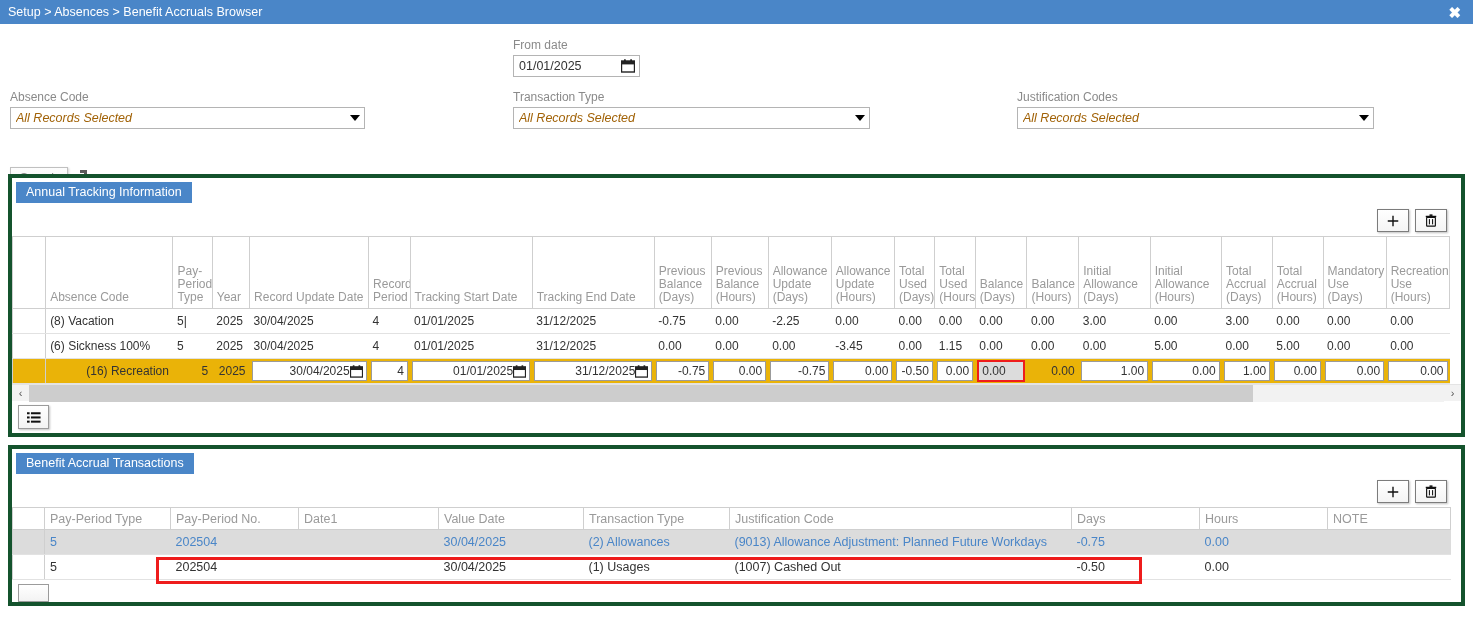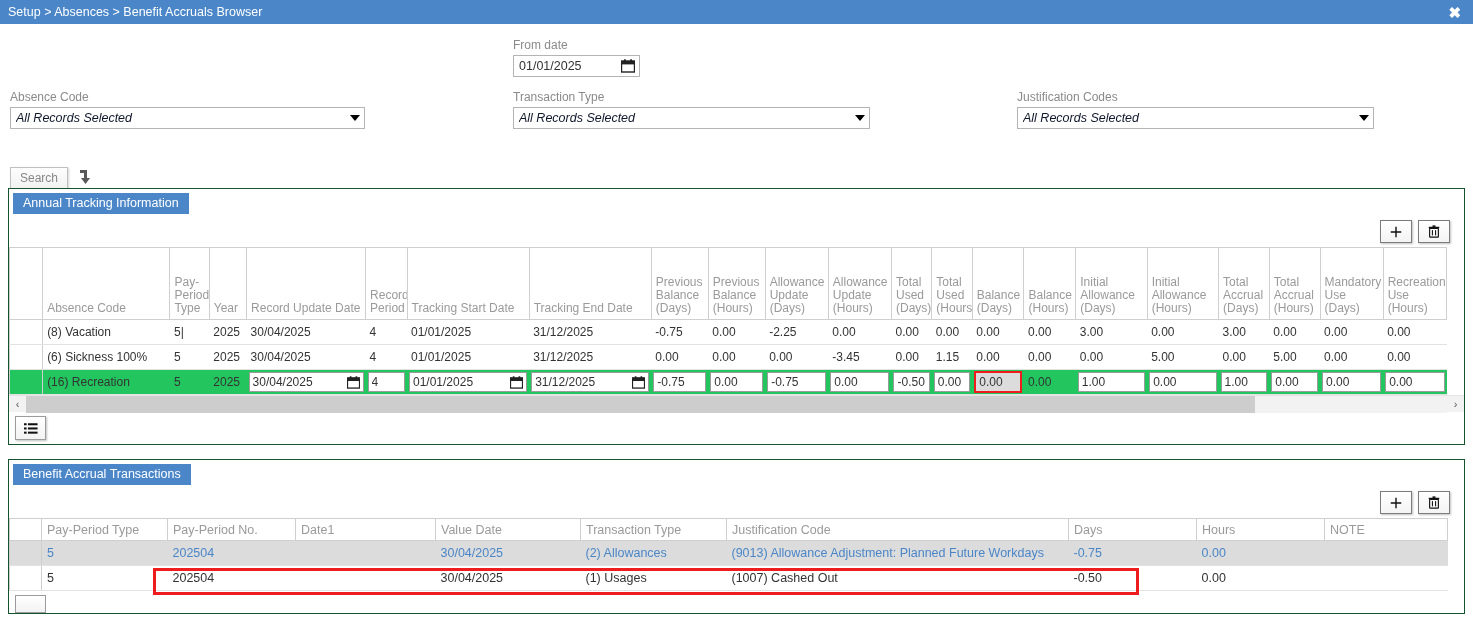--- a/index.html
+++ b/index.html
@@ -52,21 +52,21 @@
   .combo {
     border: 1px solid #b4b4b4;
     background: #ffffff;
     height: 22px;
     display: flex;
     align-items: center;
     padding: 0 4px 0 5px;
     font-size: 12.5px;
   }
   .combo .val { flex: 1; white-space: nowrap; overflow: hidden; }
-  .combo .val.placeholder { color: #0f172a; font-style: italic; }
+  .combo .val.placeholder { color: #a16207; font-style: italic; }
   .caret {
     width: 0; height: 0;
     border-left: 5px solid transparent;
     border-right: 5px solid transparent;
     border-top: 6px solid #000;
     margin-left: 4px;
   }
   .datebox {
     border: 1px solid #b4b4b4;
     background: #fff;
@@ -95,22 +95,22 @@
     padding: 0;
   }
   #dl-arrow {
     position: absolute;
     left: 76px; top: 142px;
     width: 20px; height: 22px;
   }
 
   
   .panel {
-    border: 1px solid #14532d;
-    margin: 14px 8px 8px 8px;
+    border: 4px solid #14532d;
+    margin: 0 8px 8px 8px;
     background: #fff;
     position: relative;
   }
   .panel-tab {
     display: inline-block;
     background: #4a86c8;
     color: #fff;
     font-size: 12.5px;
     padding: 3px 10px 4px 10px;
     margin: 4px 0 0 4px;
@@ -157,21 +157,21 @@
   }
   table.grid tbody td {
     height: 25px;
     color: #333;
     vertical-align: middle;
     border-left: none;
     border-right: none;
     border-top: 1px solid #e2e2e2;
     border-bottom: 1px solid #e2e2e2;
   }
-  table.grid tbody tr.selected td { background: #22c55e; }
+  table.grid tbody tr.selected td { background: #eab308; text-align: right; }
   .hdr-wrap { white-space: normal; }
 
   
   .edit {
     border: 1px solid #9b9b9b;
     background: #fff;
     height: 20px;
     display: flex;
     align-items: center;
     padding: 0 3px;

